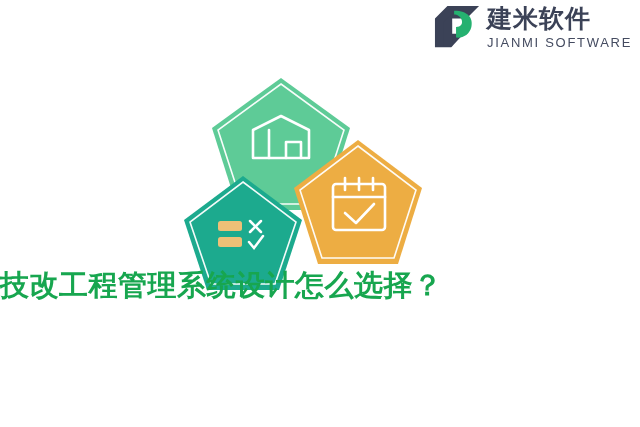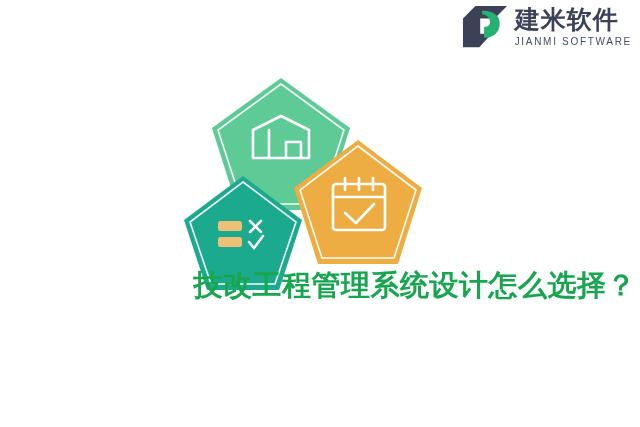--- a/index.html
+++ b/index.html
@@ -37,21 +37,21 @@
     line-height: 1;
   }
   #logo-cn {
     font-size: 25px;
     font-weight: 700;
     color: #3b4257;
     letter-spacing: 1px;
     white-space: nowrap;
   }
   #logo-en {
-    font-size: 10px;
+    font-size: 13px;
     font-weight: 500;
     color: #444b60;
     letter-spacing: 1.7px;
     white-space: nowrap;
     margin-top: 5px;
   }
 
   
   #cluster {
     position: absolute;
@@ -63,21 +63,21 @@
   .pent {
     position: absolute;
   }
 
   
   #headline {
     position: absolute;
     left: 0;
     right: 0;
     top: 264px;
-    text-align: right;
+    text-align: left;
     color: #17a64f;
     font-family: "DejaVu Serif", "Liberation Serif", serif;
     font-weight: 700;
     font-size: 29px;
     line-height: 42px;
     letter-spacing: 0.5px;
   }
   .headline-line {
     display: block;
     white-space: nowrap;

